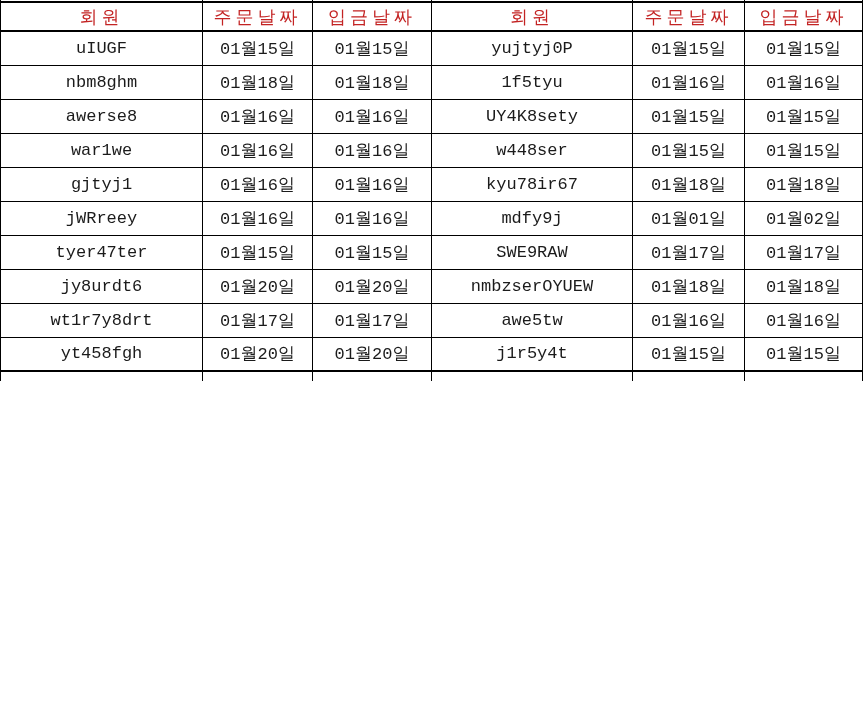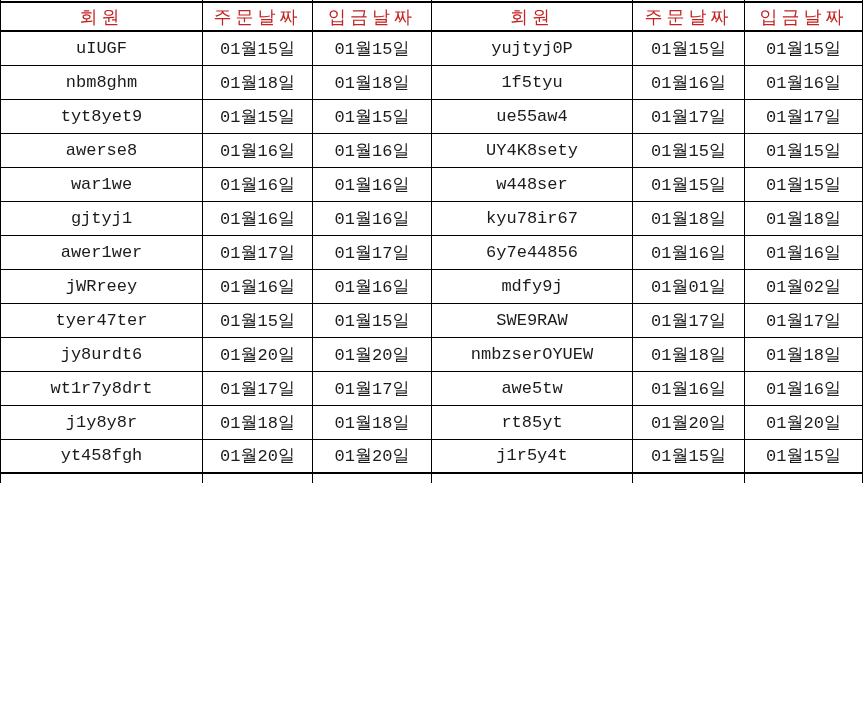--- a/index.html
+++ b/index.html
@@ -111,28 +111,20 @@
 
   <tr class="data-row">
     <td>nbm8ghm</td>
     <td>01월18일</td>
     <td>01월18일</td>
     <td>1f5tyu</td>
     <td>01월16일</td>
     <td>01월16일</td>
   </tr>
 
-  <tr class="data-row">
-    <td>tyt8yet9</td>
-    <td>01월15일</td>
-    <td>01월15일</td>
-    <td>ue55aw4</td>
-    <td>01월17일</td>
-    <td>01월17일</td>
-  </tr>
 
 
   <tr class="data-row">
     <td>awerse8</td>
     <td>01월16일</td>
     <td>01월16일</td>
     <td>UY4K8sety</td>
     <td>01월15일</td>
     <td>01월15일</td>
   </tr>
@@ -149,28 +141,20 @@
 
   <tr class="data-row">
     <td>gjtyj1</td>
     <td>01월16일</td>
     <td>01월16일</td>
     <td>kyu78ir67</td>
     <td>01월18일</td>
     <td>01월18일</td>
   </tr>
 
-  <tr class="data-row">
-    <td>awer1wer</td>
-    <td>01월17일</td>
-    <td>01월17일</td>
-    <td>6y7e44856</td>
-    <td>01월16일</td>
-    <td>01월16일</td>
-  </tr>
 
   <tr class="data-row">
     <td>jWRreey</td>
     <td>01월16일</td>
     <td>01월16일</td>
     <td>mdfy9j</td>
     <td>01월01일</td>
     <td>01월02일</td>
   </tr>
 
@@ -196,28 +180,20 @@
   <tr class="data-row">
     <td>wt1r7y8drt</td>
     <td>01월17일</td>
     <td>01월17일</td>
     <td>awe5tw</td>
     <td>01월16일</td>
     <td>01월16일</td>
   </tr>
 
 
-  <tr class="data-row">
-    <td>j1y8y8r</td>
-    <td>01월18일</td>
-    <td>01월18일</td>
-    <td>rt85yt</td>
-    <td>01월20일</td>
-    <td>01월20일</td>
-  </tr>
 
 
 
   <tr class="data-row">
     <td>yt458fgh</td>
     <td>01월20일</td>
     <td>01월20일</td>
     <td>j1r5y4t</td>
     <td>01월15일</td>
     <td>01월15일</td>

